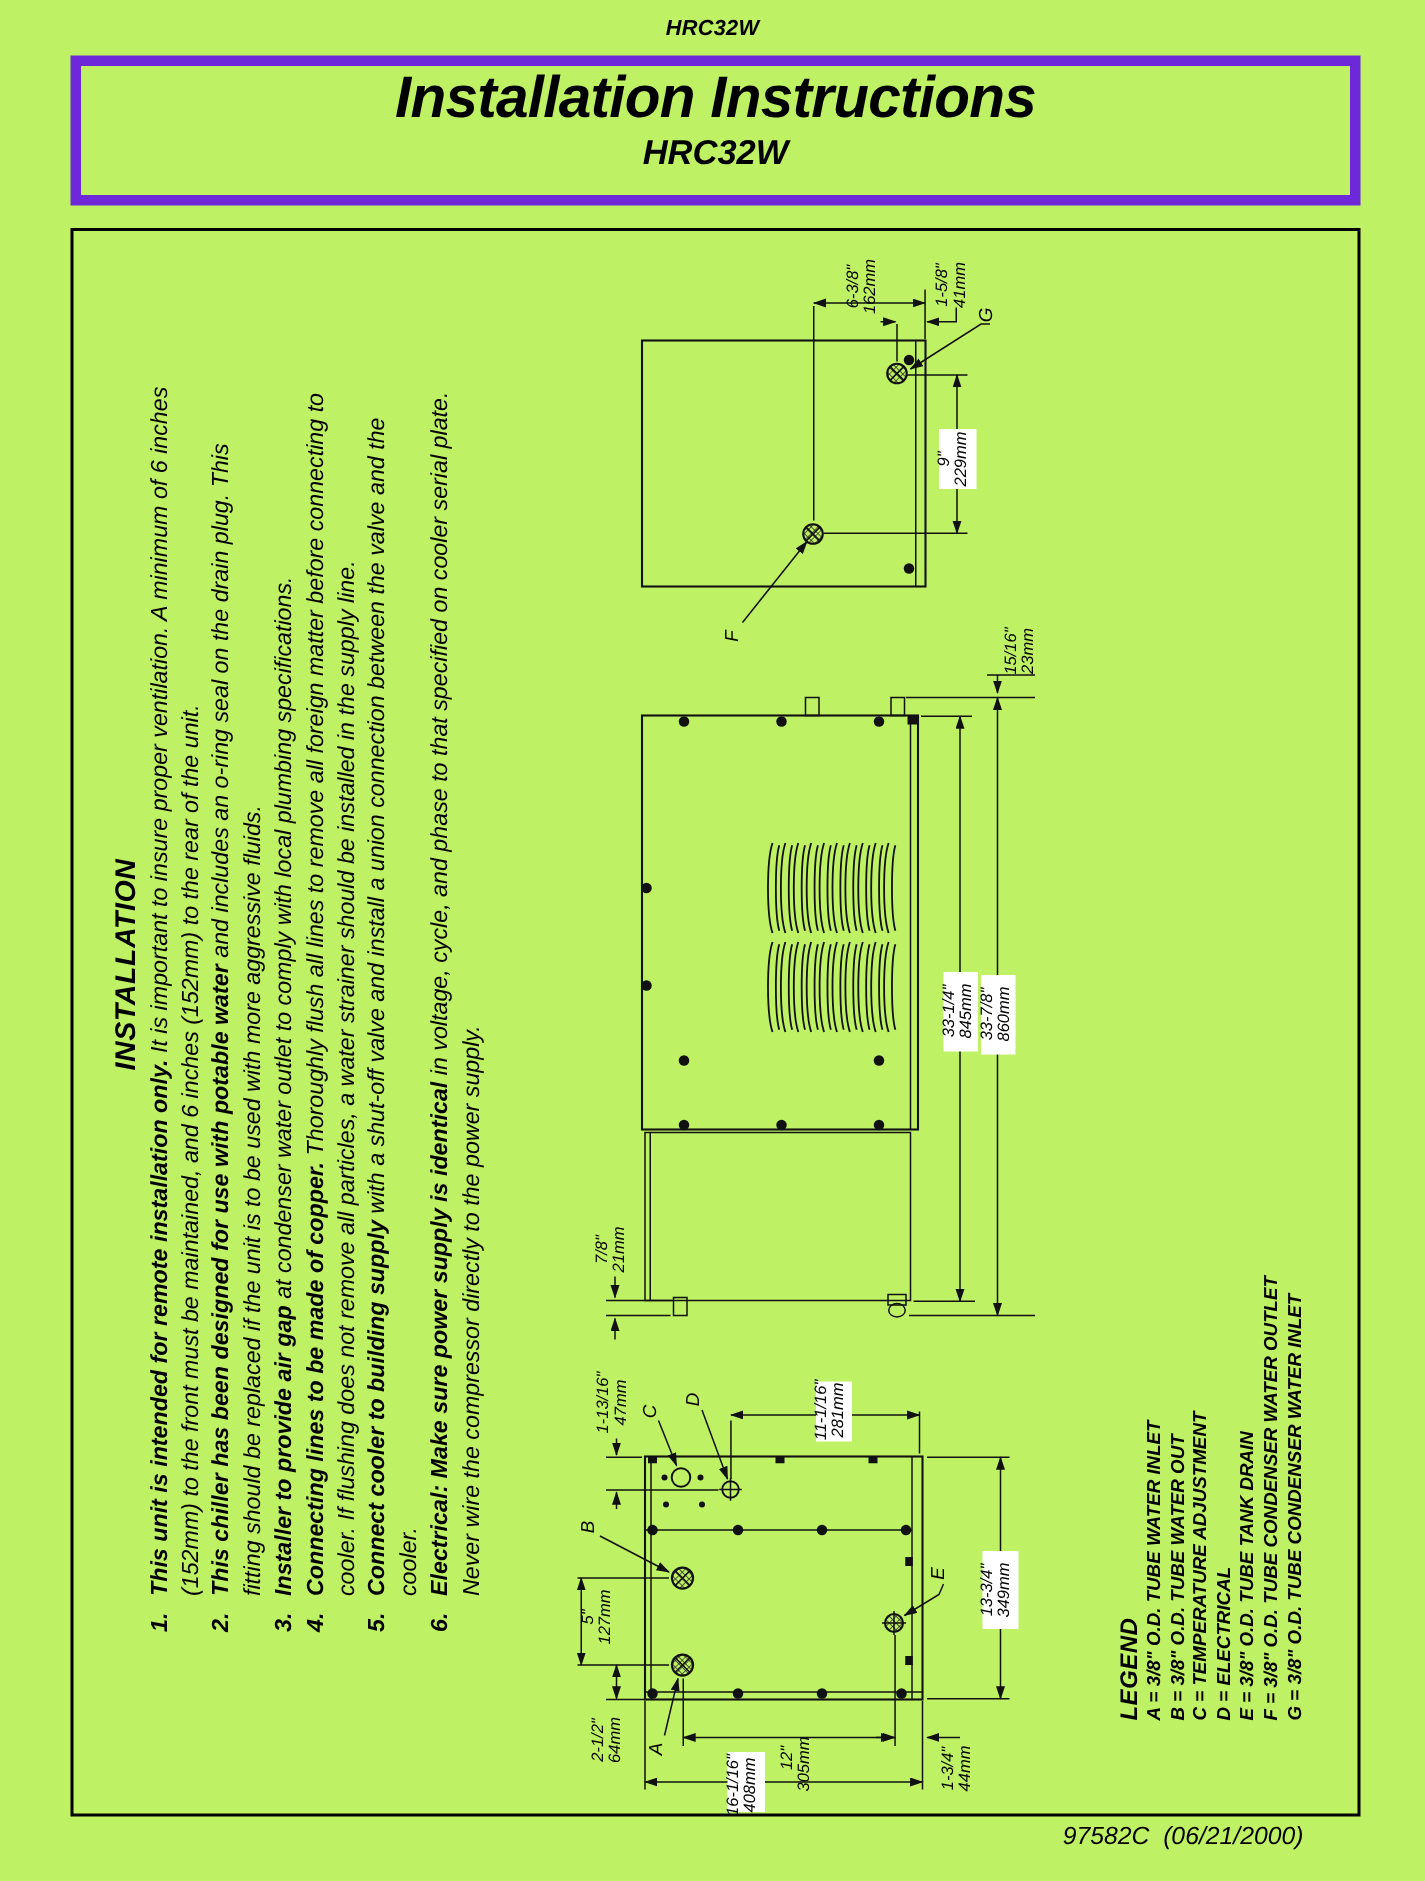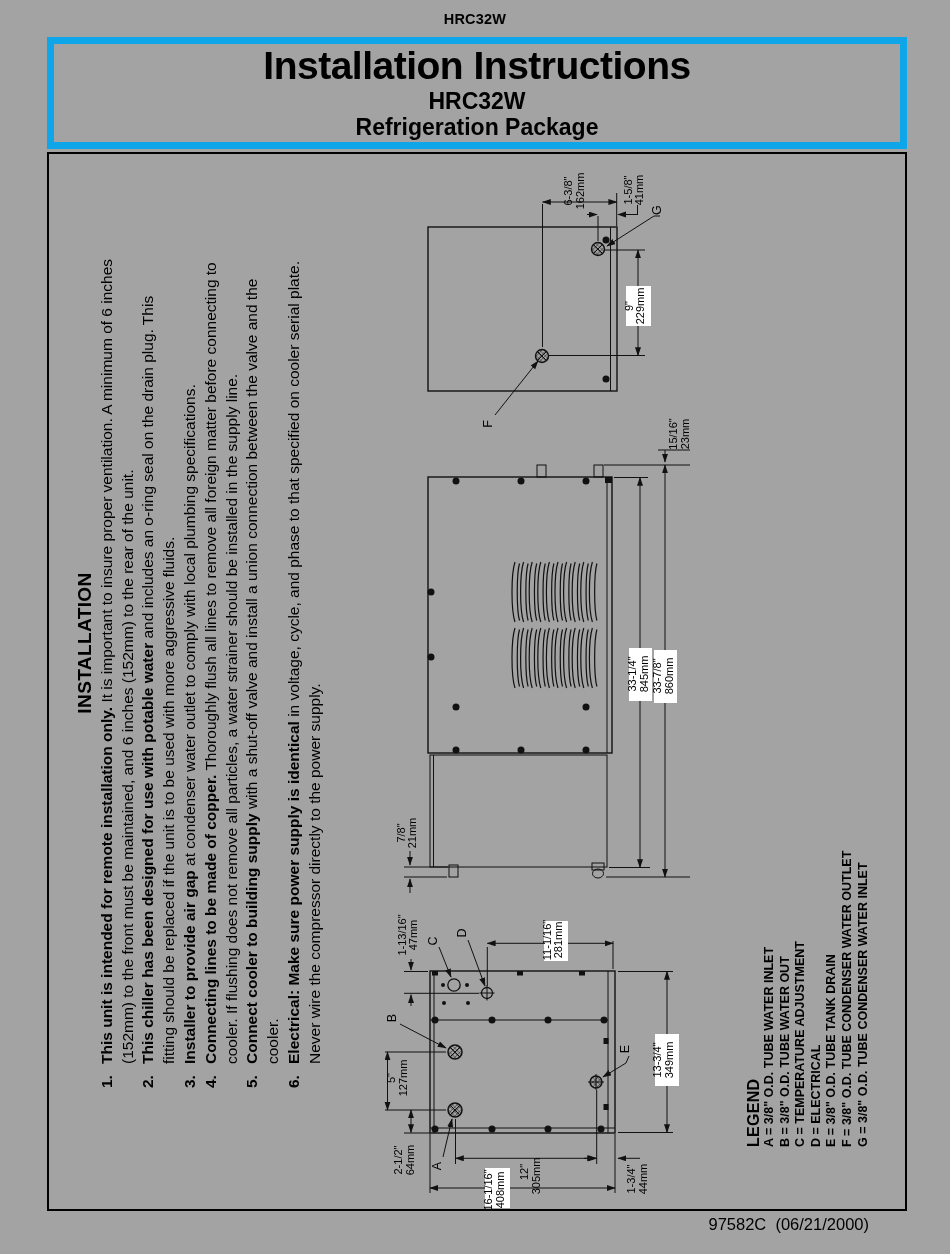--- a/index.html
+++ b/index.html
@@ -1,23 +1,23 @@
 <!DOCTYPE html>
 <html><head>
 <meta charset="utf-8">
 <style>
   html,body{margin:0;padding:0;background:#e8e8e8;}
-  #page{position:relative;width:950px;height:1254px;background:#a3a3a3;overflow:hidden;
-        font-family:"Liberation Sans","DejaVu Sans",sans-serif;color:#000;}
+  #page{position:relative;width:950px;height:1254px;background:#bef264;overflow:hidden;
+        font-family:"Liberation Sans","DejaVu Sans",sans-serif;color:#000;font-style:italic;}
   
   #doc-model{position:absolute;top:11px;left:0;width:100%;text-align:center;
              font-size:14.5px;font-weight:bold;letter-spacing:.2px;}
   
-  #title-box{position:absolute;left:47px;top:37px;width:860px;height:112px;
-             border:7px solid #0ea5e9;box-sizing:border-box;text-align:center;}
+  #title-box{position:absolute;left:47px;top:37px;width:860px;height:100px;
+             border:7px solid #6d28d9;box-sizing:border-box;text-align:center;}
   #title-main{font-size:39px;font-weight:bold;line-height:1.1;margin-top:1px;letter-spacing:-.5px;}
   #title-model{font-size:23px;font-weight:bold;line-height:1.13;}
   #title-sub{font-size:23px;font-weight:bold;line-height:1.13;}
   
   #content-box{position:absolute;left:47px;top:152px;width:860px;height:1059px;
                border:2px solid #000;box-sizing:border-box;}
   
   #instructions{position:absolute;left:-245px;top:518px;width:890px;height:250px;
                 transform:rotate(-90deg);transform-origin:center center;}
   #inst-heading{text-align:center;font-size:19px;font-weight:bold;letter-spacing:.4px;
@@ -47,21 +47,20 @@
 </head>
 <body>
 
 <div id="page">
 
   <div id="doc-model">HRC32W</div>
 
   <div id="title-box">
     <div id="title-main">Installation Instructions</div>
     <div id="title-model">HRC32W</div>
-    <div id="title-sub">Refrigeration Package</div>
   </div>
 
   <div id="content-box"></div>
 
   <div id="instructions">
     <div id="inst-heading">INSTALLATION</div>
     <div id="inst-items">
         <div class="item">
           <span class="num">1.</span>
           <div class="line"><span class="b">This unit is intended for remote installation only.</span><span> It is important to insure proper ventilation. A minimum of 6 inches</span></div>

